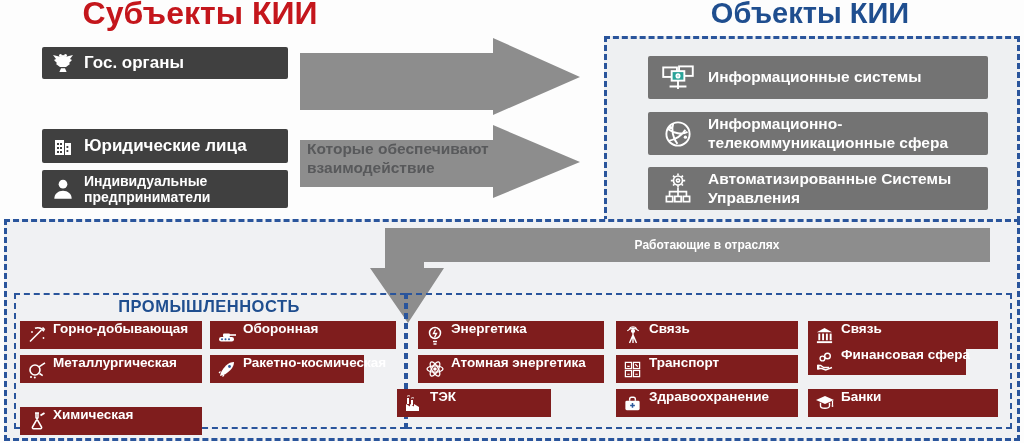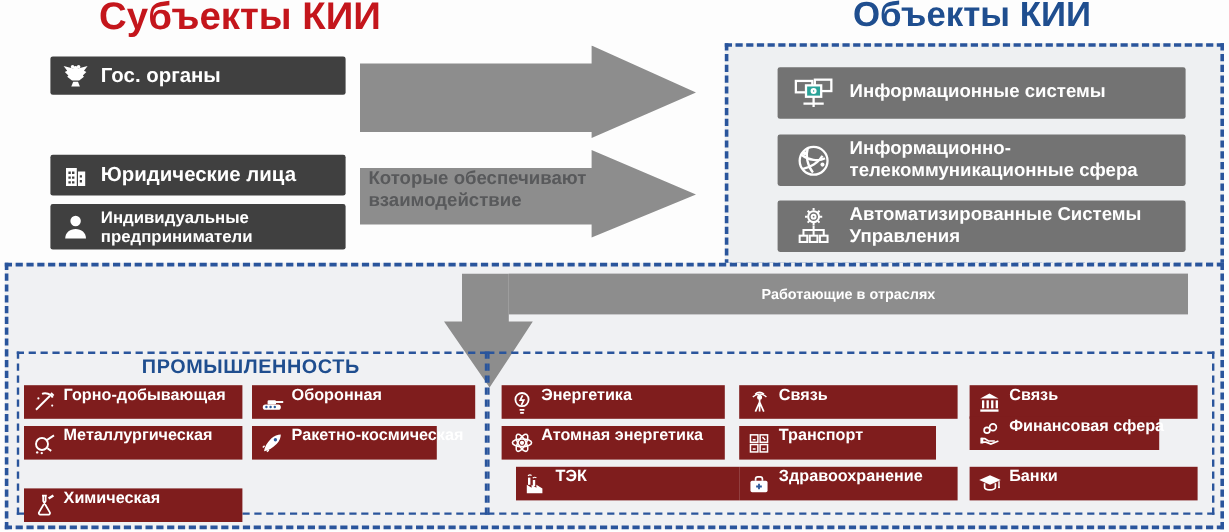--- a/index.html
+++ b/index.html
@@ -221,21 +221,21 @@
     <span class="iico">
       <svg viewBox="0 0 20 20" width="20" height="20" fill="none" stroke="#fff" stroke-width="1.3">
           <circle cx="10" cy="10" r="1.8" fill="#fff" stroke="none"></circle>
           <ellipse cx="10" cy="10" rx="8" ry="3.2"></ellipse>
           <ellipse cx="10" cy="10" rx="8" ry="3.2" transform="rotate(60 10 10)"></ellipse>
           <ellipse cx="10" cy="10" rx="8" ry="3.2" transform="rotate(120 10 10)"></ellipse>
         </svg>
     </span>
     <span class="ilbl">Атомная энергетика</span>
   </div>
-  <div class="ibox" style="left:430px;top:389px;width:186px">
+  <div class="ibox" style="left:397px;top:389px;width:154px">
     <span class="iico">
       <svg viewBox="0 0 20 20" width="20" height="20">
           <g fill="#fff">
             <path d="M2 18v-7l4 2.5V11l4 2.5V11l5 3v4z"></path>
             <rect x="3" y="5" width="2" height="6"></rect>
             <rect x="7" y="7" width="2" height="5"></rect>
           </g>
           <path d="M3 3.5c1-1 2-1 3-.3M7 5.5c1-1 2-1 3-.3" stroke="#fff" fill="none" stroke-width="1"></path>
         </svg>
     </span>
@@ -245,21 +245,21 @@
   <div class="ibox" style="left:616px;top:321px;width:182px">
     <span class="iico">
       <svg viewBox="0 0 20 20" width="20" height="20" fill="none" stroke="#fff" stroke-width="1.4">
           <circle cx="10" cy="6" r="1.4" fill="#fff"></circle>
           <path d="M10 7.5V18M6.5 18l3.5-8 3.5 8"></path>
           <path d="M6.3 3.5a5 5 0 017.4 0M4.3 5.8a8 8 0 0111.4 0" stroke-width="1.1"></path>
         </svg>
     </span>
     <span class="ilbl">Связь</span>
   </div>
-  <div class="ibox" style="left:616px;top:355px;width:164px">
+  <div class="ibox" style="left:616px;top:355px;width:182px">
     <span class="iico">
       <svg viewBox="0 0 20 20" width="19" height="19" fill="none" stroke="#fff" stroke-width="1.3">
           <rect x="2.5" y="2.5" width="6.5" height="6.5"></rect>
           <rect x="11" y="2.5" width="6.5" height="6.5"></rect>
           <rect x="2.5" y="11" width="6.5" height="6.5"></rect>
           <rect x="11" y="11" width="6.5" height="6.5"></rect>
           <path d="M4.5 6.8h2.5M13 4.5l2.5 2.5M4.5 15h2.5M13 15h2.5"></path>
         </svg>
     </span>
     <span class="ilbl">Транспорт</span>

